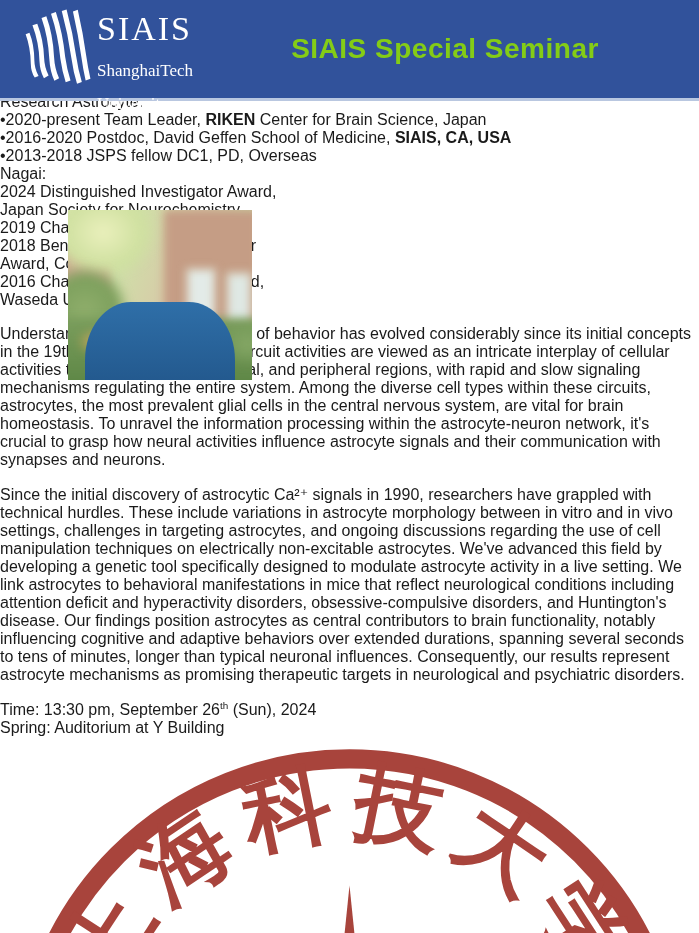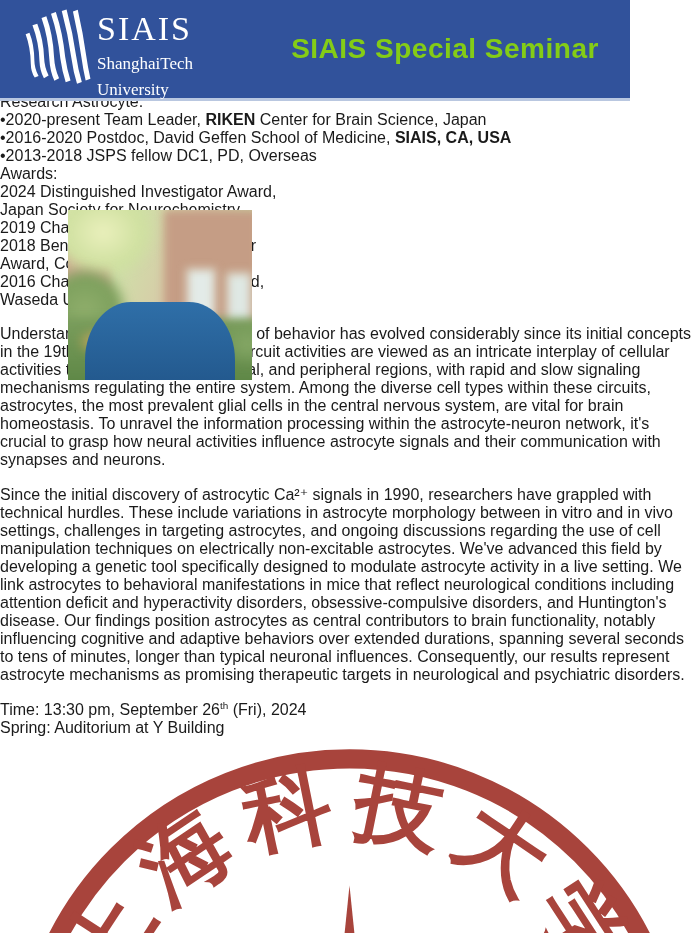--- a/index.html
+++ b/index.html
@@ -2,25 +2,25 @@
 <html><head>
 <meta charset="utf-8">
 <style>
   html,body{margin:0;padding:0;background:#e9e9e9;}
   .poster{
     position:relative;width:699px;height:933px;background:#ffffff;
     font-family:"Liberation Sans","DejaVu Sans",sans-serif;color:#1a1a1a;
     overflow:hidden;margin:0 auto;border-bottom:2px solid #9a9a9a;
   }
   
-  .banner{position:absolute;left:0;top:0;width:630px;height:98px;background:#31529B;border-bottom:3px solid #b9c7e0;}
+  .banner{position:absolute;left:0;top:0;width:699px;height:98px;background:#31529B;border-bottom:3px solid #b9c7e0;}
   .logo-mark{position:absolute;left:22px;top:8px;width:72px;height:82px;}
   .logo-text{position:absolute;left:97px;top:12px;color:#ffffff;font-family:"Liberation Serif","DejaVu Serif",serif;line-height:1;}
   .logo-acronym{font-size:34px;letter-spacing:2px;}
-  .logo-org{font-size:17px;margin-top:9px;}
+  .logo-org{font-size:17px;margin-top:16px;}
   .banner-title{
     position:absolute;left:200px;top:0;width:490px;height:98px;
     display:flex;align-items:center;justify-content:center;
     color:#84cc16;font-size:28px;font-weight:700;letter-spacing:0.5px;
   }
   
   .seminar-title{
     position:absolute;left:20px;top:116px;width:659px;text-align:center;
     color:#2B4EA2;font-size:27px;font-weight:700;line-height:41px;
   }
@@ -136,38 +136,38 @@
     </div>
     <div class="gap-lg"></div>
     <div class="sec">
       <div class="sec-heading">Research Astrocyte:</div>
       <div class="bullet"><span>•2020-present Team Leader, </span><span style="font-weight: 700;">RIKEN</span><span> Center for Brain Science, Japan</span></div>
       <div class="bullet"><span>•2016-2020 Postdoc, David Geffen School of Medicine, </span><span style="font-weight: 700;">SIAIS, CA, USA</span></div>
       <div class="bullet"><span>•2013-2018 JSPS fellow DC1, PD, Overseas</span></div>
     </div>
     <div class="gap-md"></div>
     <div class="sec">
-      <div class="sec-heading">Awards:</div>
+      <div class="sec-heading">Nagai:</div>
       <div class="award-line">2024 Distinguished Investigator Award,</div>
       <div class="award-line">Japan Society for Neurochemistry</div>
       <div class="award-line">2019 Chancellor’s Award, UCLA</div>
       <div class="award-line">2018 Ben Barres Young Investigator</div>
       <div class="award-line indent">Award, Cold Spring Harbor</div>
       <div class="award-line">2016 Chancellor’s Azusa Ono Award,</div>
       <div class="award-line">Waseda University</div>
     </div>
   </div>
 
   <div class="abstract">
     <p class="p1">Understanding neural circuit control of behavior has evolved considerably since its initial concepts in the 19th century. Today, neural circuit activities are viewed as an intricate interplay of cellular activities throughout the brain, spinal, and peripheral regions, with rapid and slow signaling mechanisms regulating the entire system. Among the diverse cell types within these circuits, astrocytes, the most prevalent glial cells in the central nervous system, are vital for brain homeostasis. To unravel the information processing within the astrocyte-neuron network, it's crucial to grasp how neural activities influence astrocyte signals and their communication with synapses and neurons.</p>
     <p class="p2">Since the initial discovery of astrocytic Ca²⁺ signals in 1990, researchers have grappled with technical hurdles. These include variations in astrocyte morphology between in vitro and in vivo settings, challenges in targeting astrocytes, and ongoing discussions regarding the use of cell manipulation techniques on electrically non-excitable astrocytes. We've advanced this field by developing a genetic tool specifically designed to modulate astrocyte activity in a live setting. We link astrocytes to behavioral manifestations in mice that reflect neurological conditions including attention deficit and hyperactivity disorders, obsessive-compulsive disorders, and Huntington's disease. Our findings position astrocytes as central contributors to brain functionality, notably influencing cognitive and adaptive behaviors over extended durations, spanning several seconds to tens of minutes, longer than typical neuronal influences. Consequently, our results represent astrocyte mechanisms as promising therapeutic targets in neurological and psychiatric disorders.</p>
   </div>
 
   <div class="footer-info">
-    <div><span>Time: 13:30 pm, September 26</span><span style="vertical-align: super; font-size: 0.62em;">th</span><span> (Fri), 2024</span></div>
+    <div><span>Time: 13:30 pm, September 26</span><span style="vertical-align: super; font-size: 0.62em;">th</span><span> (Sun), 2024</span></div>
     <div>Spring: Auditorium at Y Building</div>
   </div>
 
   <div class="uni-logo">
     <svg class="seal" viewBox="0 0 80 80">
       <defs>
         <path id="arcTop" d="M 11 40 A 29 29 0 0 1 69 40" fill="none"></path>
         <path id="arcBot" d="M 8 40 A 32 32 0 0 0 72 40" fill="none"></path>
       </defs>
       <circle cx="40" cy="40" r="37.5" fill="none" stroke="#A8443C" stroke-width="2.2"></circle>

